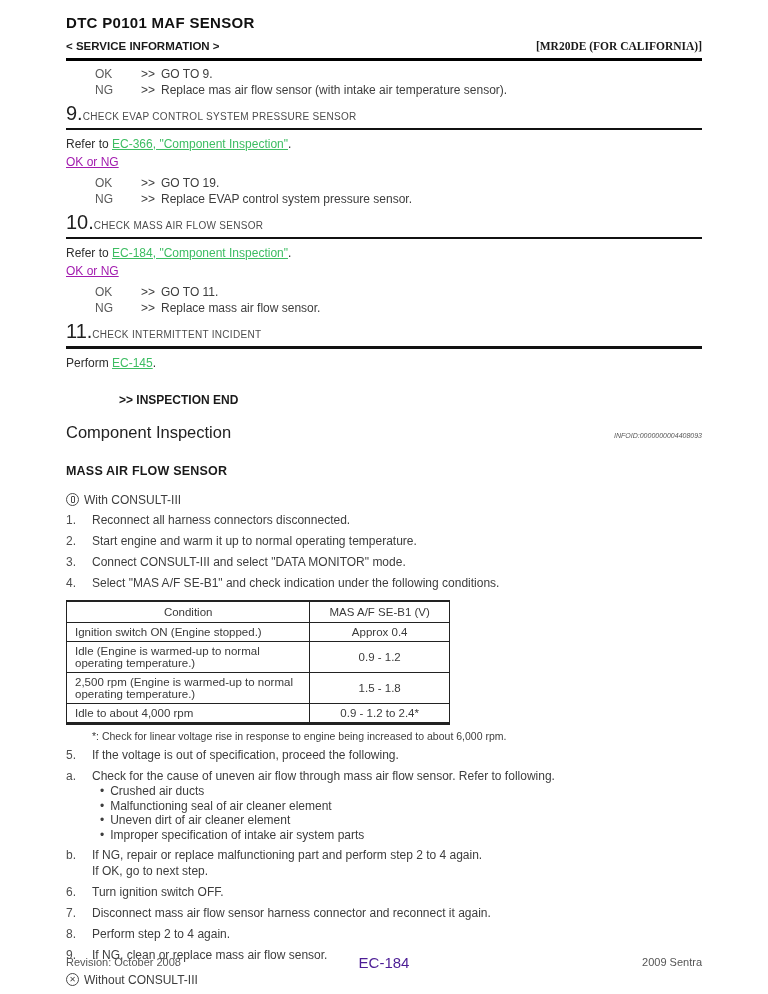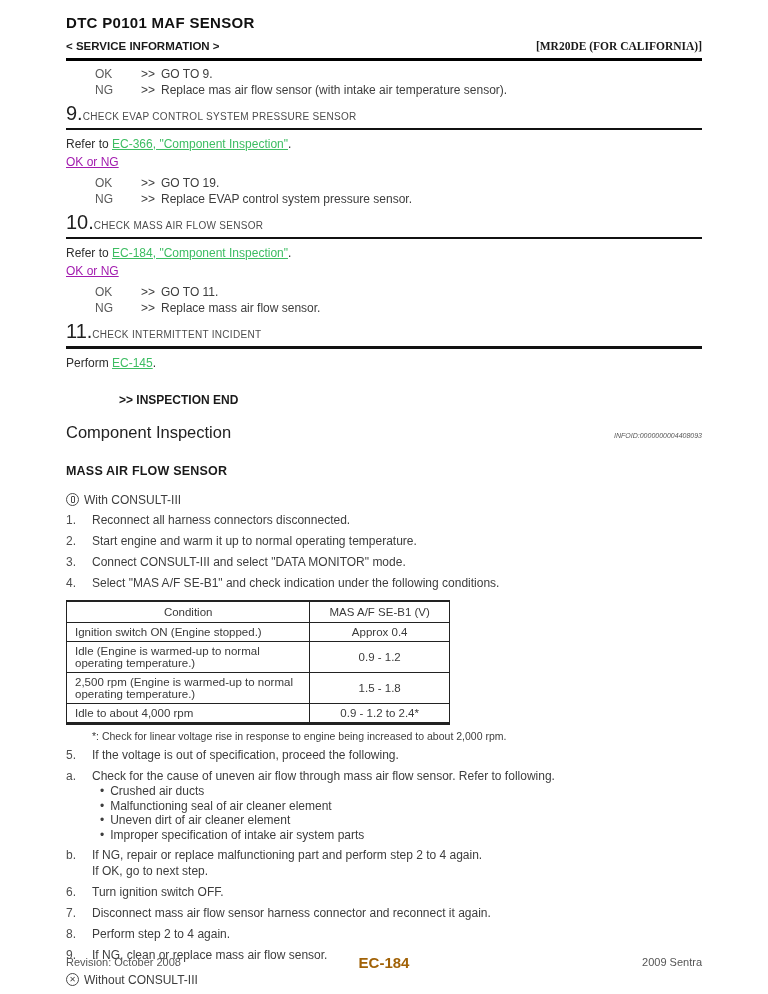--- a/index.html
+++ b/index.html
@@ -50,21 +50,21 @@
   table.spec th { text-align: center; padding: 4px 8px; }
   table.spec td.cond { width: 244px; text-align: left; }
   table.spec td.val { width: 140px; text-align: center; }
   .footnote { margin: 5px 0 0 26px; font-size: 10.5px; color: #3d3d3d; }
 
   .section-gap { margin-top: 10px; }
   .second-line { margin-left: 26px; font-size: 12px; line-height: 16px; color: #3d3d3d; }
 
   .footer { position: absolute; left: 66px; right: 66px; top: 956px; display: flex; justify-content: space-between; align-items: center; }
   .footer .rev, .footer .model { font-size: 11px; color: #555; }
-  .footer .pagenum { position: absolute; left: 0; right: 0; text-align: center; font-size: 15px; font-weight: bold; color: #a16207; }
+  .footer .pagenum { position: absolute; left: 0; right: 0; text-align: center; font-size: 15px; font-weight: normal; color: #4c1d95; }
 </style>
 </head>
 <body>
 
 <div class="page">
 
   <div class="doc-title">DTC P0101 MAF SENSOR</div>
 
   <div class="subhead-row">
     <span class="service-info">&lt; SERVICE INFORMATION &gt;</span>
@@ -181,21 +181,21 @@
     <tr>
       <td class="cond">2,500 rpm (Engine is warmed-up to normal operating temperature.)</td>
       <td class="val">1.5 - 1.8</td>
     </tr>
     <tr>
       <td class="cond">Idle to about 4,000 rpm</td>
       <td class="val">0.9 - 1.2 to 2.4*</td>
     </tr>
   </tbody>
     </table>
-  <div class="footnote">*: Check for linear voltage rise in response to engine being increased to about 2,000 rpm.</div>
+  <div class="footnote">*: Check for linear voltage rise in response to engine being increased to about 6,000 rpm.</div>
 
   <div class="num-item">
     <span class="num">5.</span>
     <span>If the voltage is out of specification, proceed the following.</span>
   </div>
   <div class="num-item">
     <span class="num">a.</span>
     <span>Check for the cause of uneven air flow through mass air flow sensor. Refer to following.</span>
   </div>
   <div class="bullet-item">

